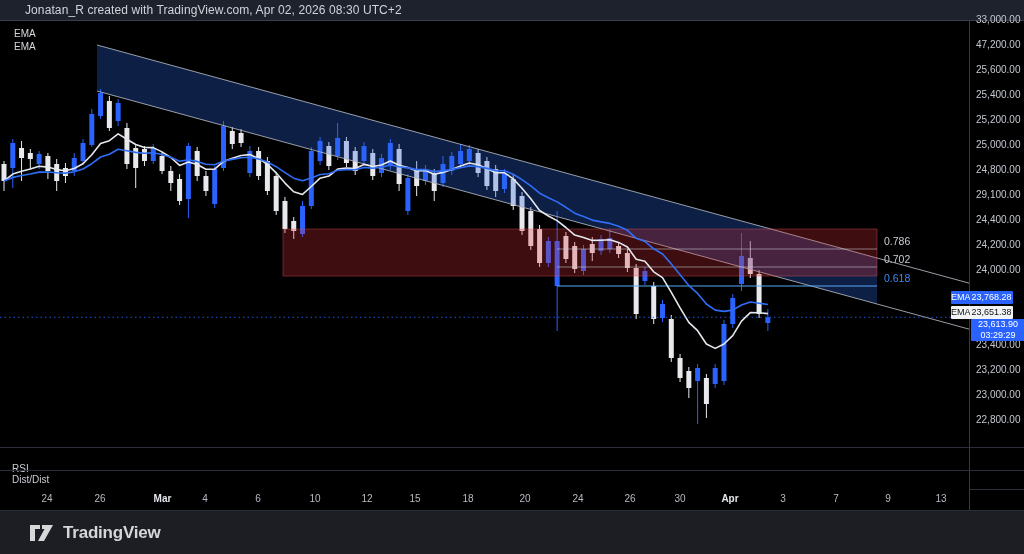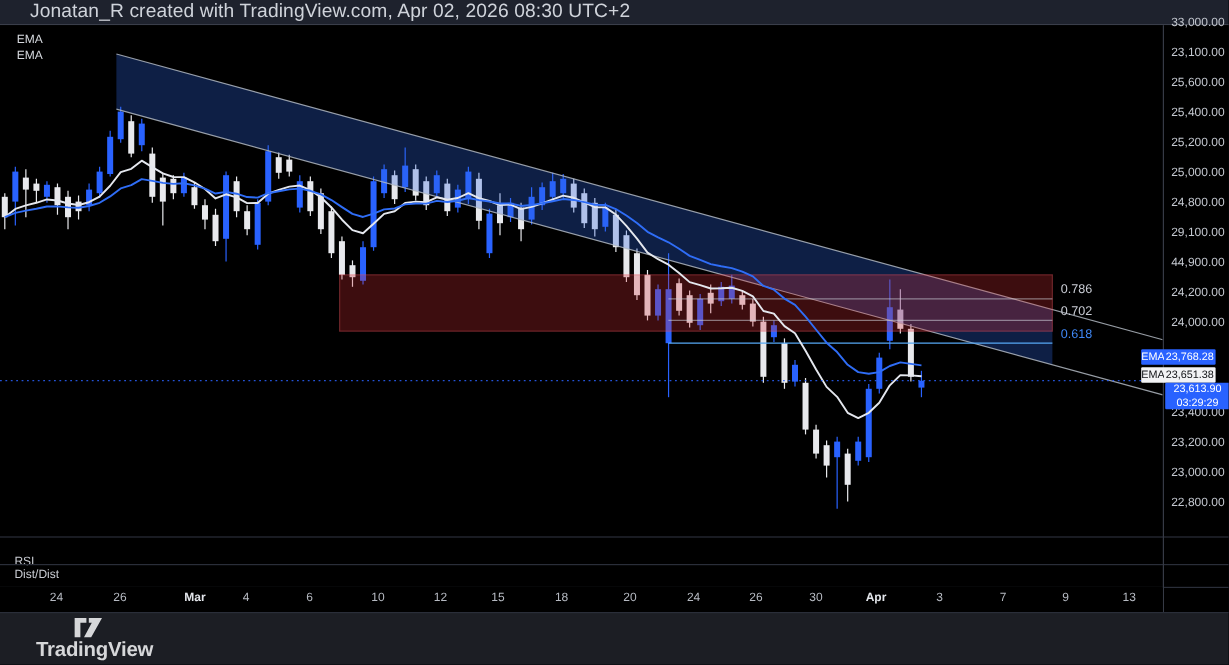--- a/index.html
+++ b/index.html
@@ -2,21 +2,21 @@
 <html><head>
 <meta charset="utf-8">
 <style>
   html,body{margin:0;padding:0;background:#131722;}
   *{box-sizing:border-box;}
   #app{position:relative;width:1024px;height:554px;background:#000;overflow:hidden;
        font-family:"Liberation Sans",sans-serif;-webkit-font-smoothing:antialiased;}
   
   #topbar{position:absolute;left:0;top:0;width:1024px;height:21px;background:#1e222d;
           border-bottom:1px solid #3a3e4a;display:flex;align-items:center;}
-  #topbar .title{color:#cfd3da;font-size:16px;margin-left:25px;letter-spacing:.1px;}
+  #topbar .title{color:#cfd3da;font-size:12px;margin-left:25px;letter-spacing:.1px;}
   
   #chart{position:absolute;left:0;top:21px;width:1024px;height:489px;background:#000;}
   #plot{position:absolute;left:0;top:0;width:969px;height:489px;overflow:hidden;cursor:crosshair;}
   #main-svg{position:absolute;left:0;top:0;}
   #legend{position:absolute;left:14px;top:6px;}
   #legend .lg{color:#d6d9de;font-size:10px;line-height:13px;}
   
   .divider{position:absolute;left:0;width:1024px;height:1px;background:#2a2e39;}
   .pane-label{position:absolute;left:12px;color:#c9ccd3;font-size:10px;}
   
@@ -30,21 +30,21 @@
   .badge.white .tag,.badge.white .val{background:#f2f3f5;color:#101215;}
   #price-badge{position:absolute;left:2px;width:54px;background:#2962ff;color:#fff;
                font-size:9px;line-height:11px;text-align:center;border-radius:1px;padding:0;}
   
   #timeline{position:absolute;left:0;top:468px;width:969px;height:21px;background:#000;}
   .xtick{position:absolute;top:4px;transform:translateX(-50%);color:#b6bac2;font-size:10px;}
   .xtick.bold{color:#e2e5ea;font-weight:bold;}
   
   #bottombar{position:absolute;left:0;top:510px;width:1024px;height:44px;background:#1c1e24;
              border-top:1px solid #2a2e39;display:flex;align-items:center;}
-  #logo{display:flex;align-items:center;margin-left:30px;flex-direction:column;}
+  #logo{display:flex;align-items:center;margin-left:30px;}
   #logo svg{display:block;margin-right:9px;}
   #logo .brand{color:#d6d7d9;font-size:17px;font-weight:bold;letter-spacing:-0.2px;}
 </style>
 </head>
 <body>
 
 <div id="app">
 
   <div id="topbar">
     <span class="title">Jonatan_R created with TradingView.com, Apr 02, 2026 08:30 UTC+2</span>
@@ -253,28 +253,28 @@
 
     <div class="divider" style="top:426px"></div>
     <div class="pane-label" style="top:442px">RSI</div>
     <div class="divider" style="top:449px"></div>
     <div class="pane-label" style="top:453px">Dist/Dist</div>
     <div class="divider" style="top:468px"></div>
 
     <div id="axis-line"></div>
     <div id="axis">
         <div class="ytick" style="top: -2px;">33,000.00</div>
-        <div class="ytick" style="top: 23px;">23,100.00</div>
+        <div class="ytick" style="top: 23px;">47,200.00</div>
         <div class="ytick" style="top: 48px;">25,600.00</div>
         <div class="ytick" style="top: 73px;">25,400.00</div>
         <div class="ytick" style="top: 98px;">25,200.00</div>
         <div class="ytick" style="top: 123px;">25,000.00</div>
         <div class="ytick" style="top: 148px;">24,800.00</div>
         <div class="ytick" style="top: 173px;">29,100.00</div>
-        <div class="ytick" style="top: 198px;">44,900.00</div>
+        <div class="ytick" style="top: 198px;">24,400.00</div>
         <div class="ytick" style="top: 223px;">24,200.00</div>
         <div class="ytick" style="top: 248px;">24,000.00</div>
         <div class="ytick" style="top: 323px;">23,400.00</div>
         <div class="ytick" style="top: 348px;">23,200.00</div>
         <div class="ytick" style="top: 373px;">23,000.00</div>
         <div class="ytick" style="top: 398px;">22,800.00</div>
         <div class="badge blue" style="left: -18px; top: 270.465px;">
           <span class="tag">EMA</span>
           <span class="val">23,768.28</span>
         </div>

